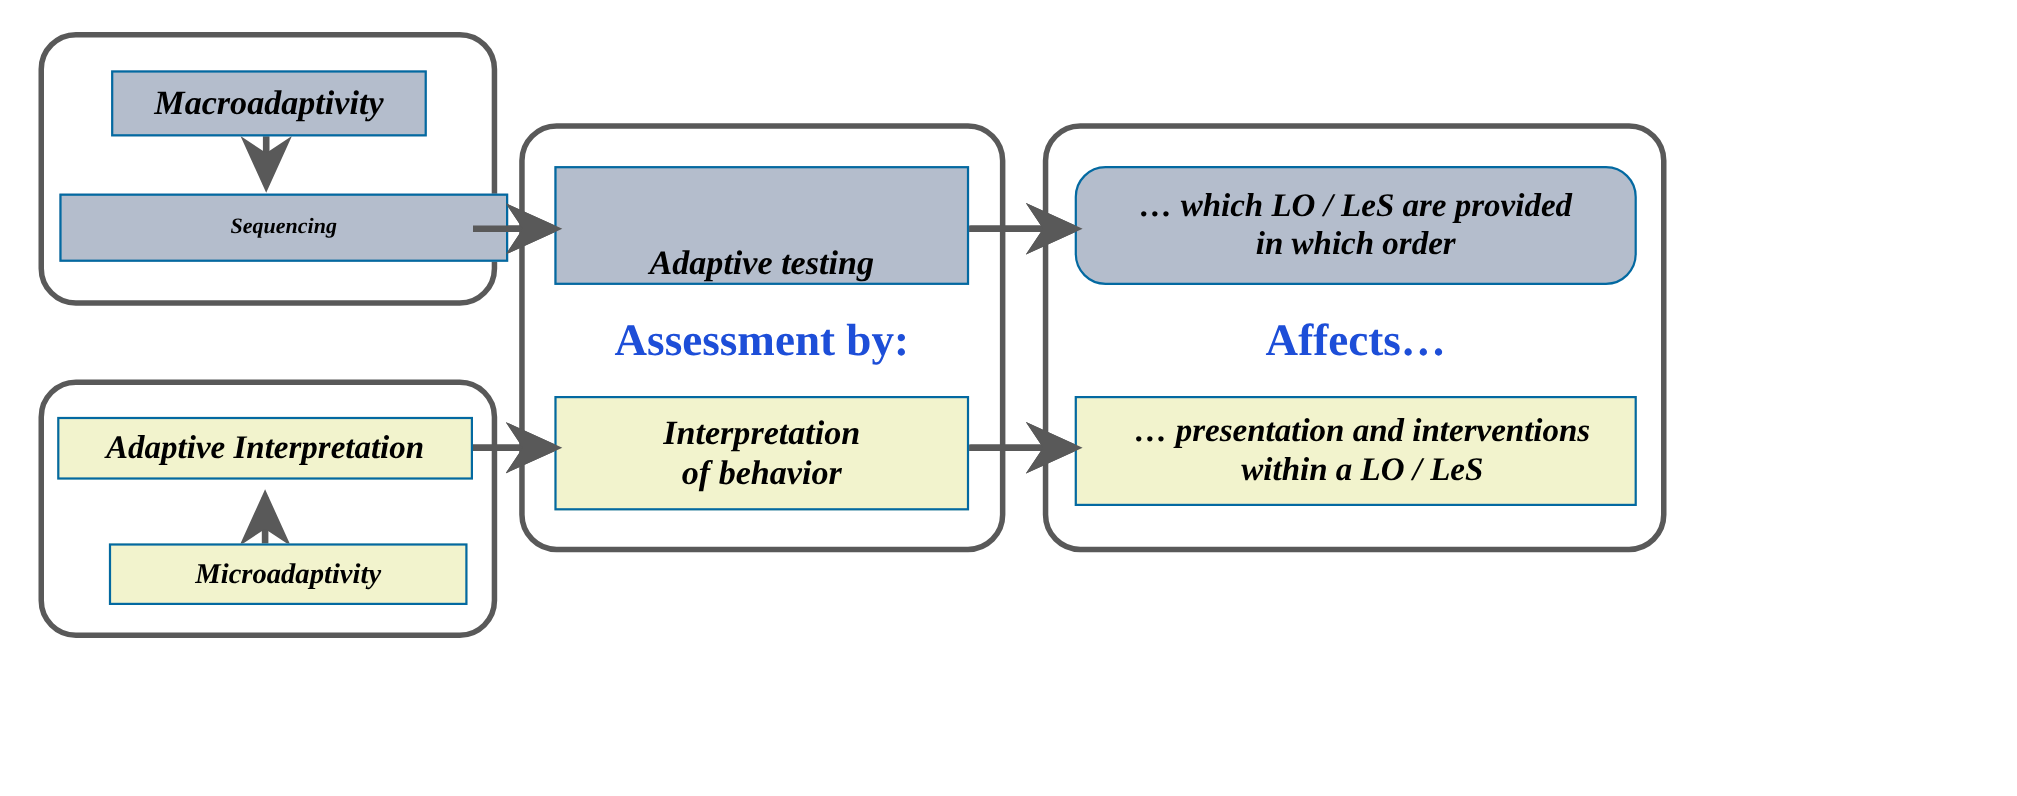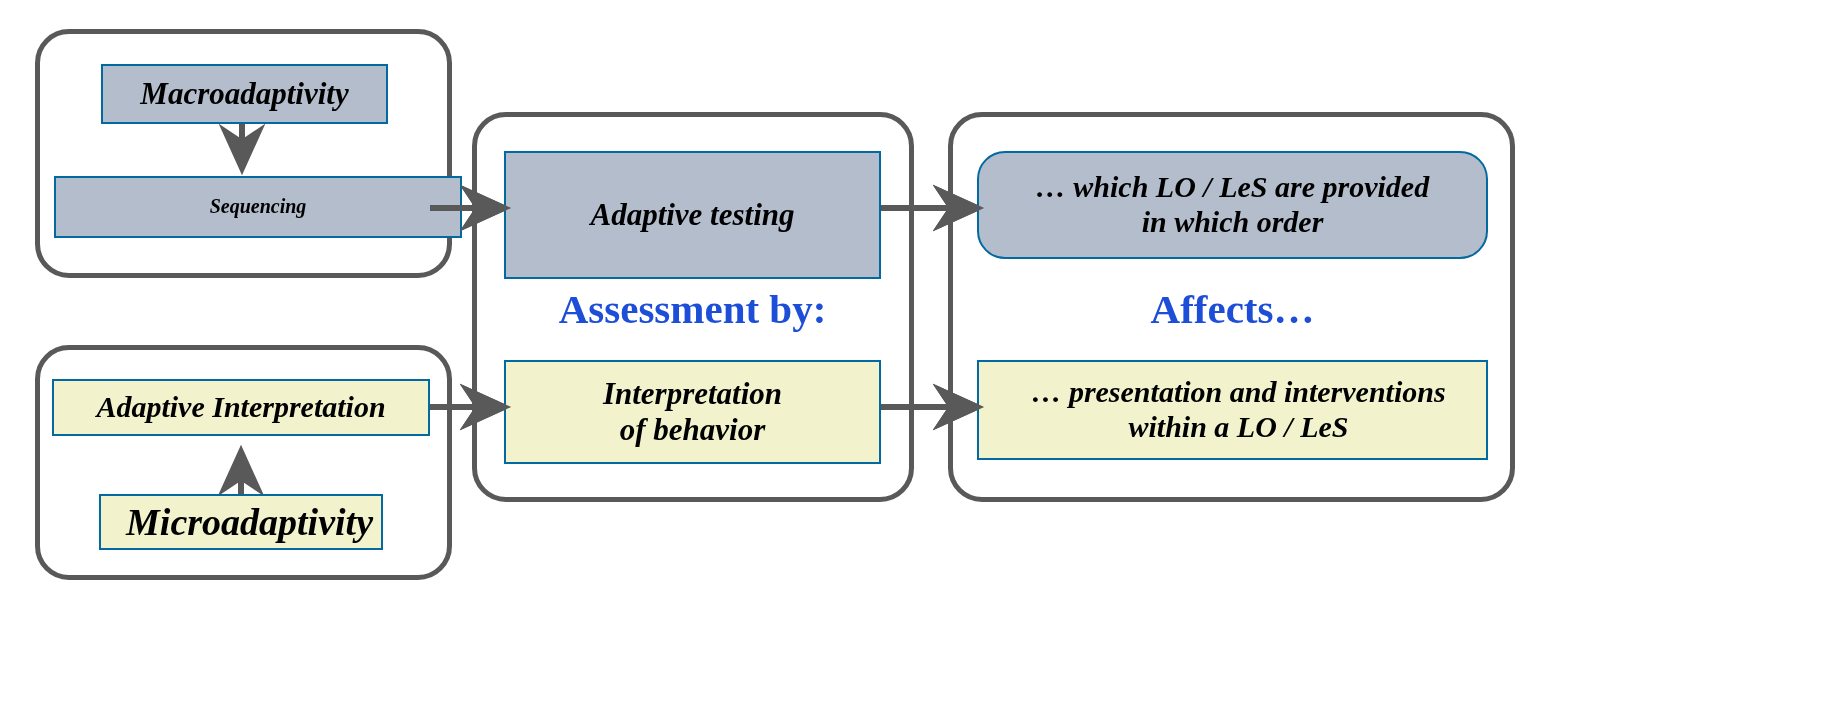--- a/index.html
+++ b/index.html
@@ -105,27 +105,27 @@
   <div class="node fill-blue" style="left:54px; top:176px; width:408px; height:62px; font-size:20px;">
     <span>Sequencing</span>
   </div>
 
   <div class="group" style="left:35px; top:345px; width:417px; height:235px;"></div>
 
   <div class="node fill-yellow" style="left:52px; top:379px; width:378px; height:57px; font-size:30px;">
     <span>Adaptive Interpretation</span>
   </div>
 
-  <div class="node fill-yellow" style="left:99px; top:494px; width:284px; height:56px; font-size:38px;justify-content:flex-end;">
+  <div class="node fill-yellow" style="left:99px; top:494px; width:326px; height:56px; font-size:26px;">
     <span>Microadaptivity</span>
   </div>
 
   <div class="group" style="left:472px; top:112px; width:442px; height:390px;"></div>
 
-  <div class="node fill-blue" style="left:504px; top:151px; width:377px; height:128px; font-size:31px;">
+  <div class="node fill-blue" style="left:504px; top:151px; width:377px; height:108px; font-size:31px;align-items:flex-end;">
     <span>Adaptive testing</span>
   </div>
 
   <div class="heading" style="left:504px; top:285px; width:377px; font-size:41px;">
     <span>Assessment by:</span>
   </div>
 
   <div class="node fill-yellow" style="left:504px; top:360px; width:377px; height:104px; font-size:31px; flex-direction:column;">
     <span>Interpretation</span>
     <span>of behavior</span>

